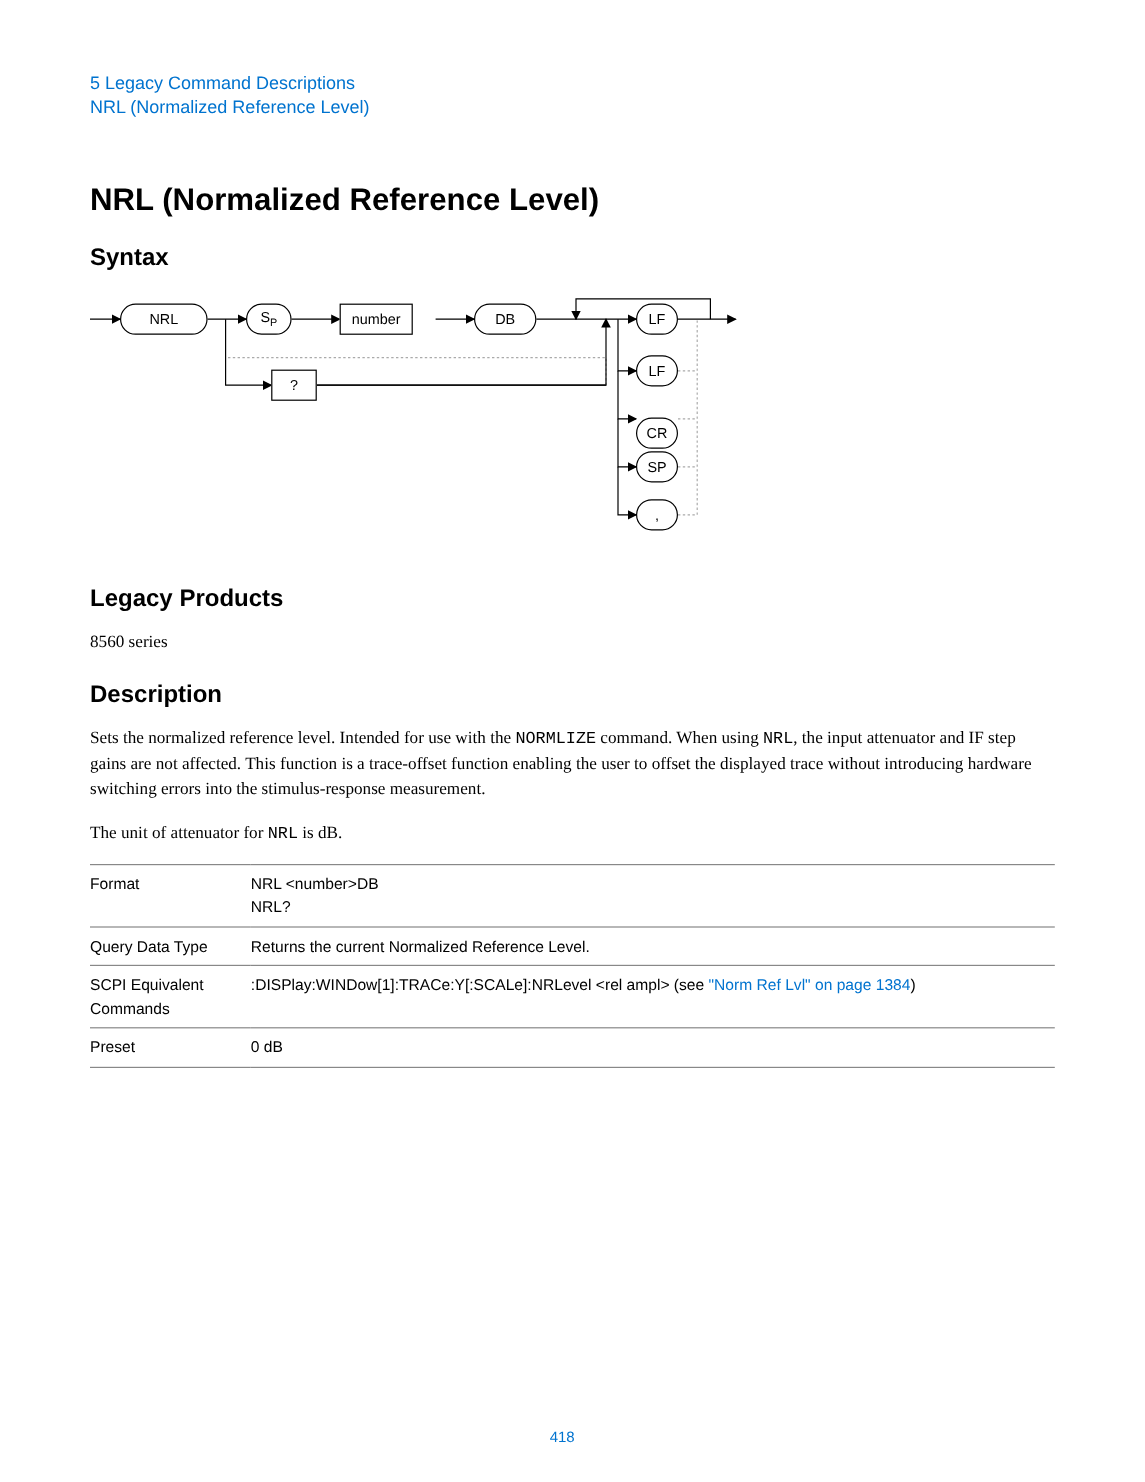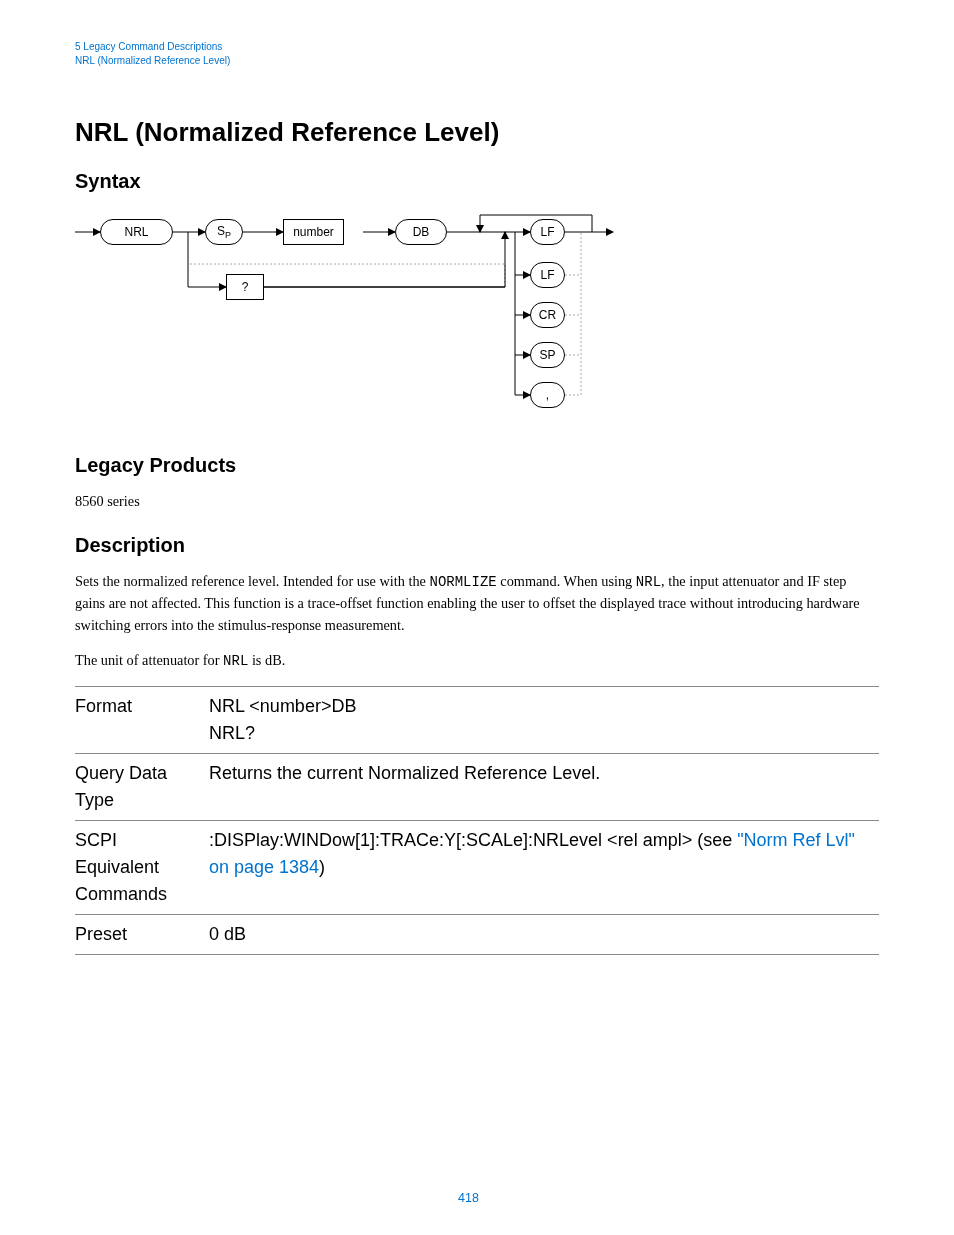--- a/index.html
+++ b/index.html
@@ -11,25 +11,26 @@
   }
   .page {
     width: 954px;
     height: 1235px;
     padding: 40px 75px 30px 75px;
     box-sizing: border-box;
     position: relative;
   }
   .header-block {
     color: #0073cf;
-    font-size: 10px;
+    font-size: 15px;
     line-height: 1.35;
     margin-bottom: 50px;
     font-family: 'Arial Narrow', Arial, sans-serif;
     font-stretch: condensed;
+    margin-top: 20px;
   }
   h1 {
     font-size: 26px;
     font-weight: bold;
     margin: 0 0 18px 0;
     font-family: 'Arial Narrow', Arial, sans-serif;
     font-stretch: condensed;
   }
   h2 {
     font-size: 20px;
@@ -68,21 +69,21 @@
   }
   .oval { border-radius: 14px; height: 26px; }
   .rect { height: 26px; }
   .d-svg { position: absolute; top: 0; left: 0; }
   
   .spec-table {
     width: 100%;
     border-collapse: collapse;
     font-family: 'Arial Narrow', Arial, sans-serif;
     font-stretch: condensed;
-    font-size: 18px;
+    font-size: 13px;
     margin-top: 6px;
   }
   .spec-table td {
     border-top: 1px solid #888;
     padding: 6px 4px 6px 0;
     vertical-align: top;
     line-height: 1.5;
   }
   .spec-table tr:last-child td { border-bottom: 1px solid #888; }
   .spec-table td:first-child { width: 130px; }
@@ -166,21 +167,21 @@
       </div>
     <div class="node rect" style="left:151px; top:67px; width:38px;">
         <span>?</span>
       </div>
     <div class="node oval" style="left:455px; top:12px; width:35px;">
         <span>LF</span>
       </div>
     <div class="node oval" style="left:455px; top:55px; width:35px;">
         <span>LF</span>
       </div>
-    <div class="node oval" style="left:455px; top:95px; width:35px;">
+    <div class="node oval" style="left:455px; top:107px; width:35px;">
         <span>CR</span>
       </div>
     <div class="node oval" style="left:455px; top:135px; width:35px;">
         <span>SP</span>
       </div>
     <div class="node oval" style="left:455px; top:175px; width:35px;">
         <span>,</span>
       </div>
   </div>
 

